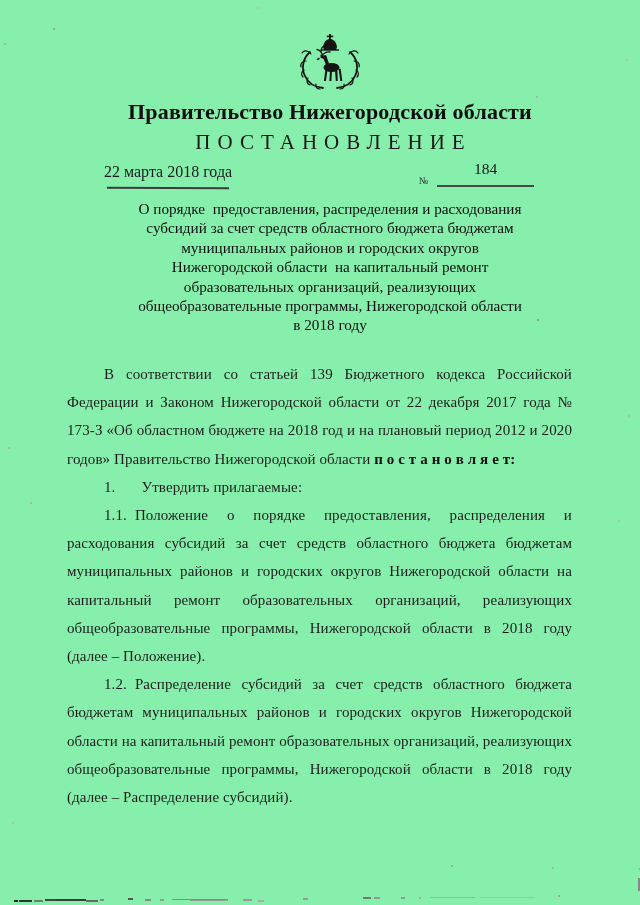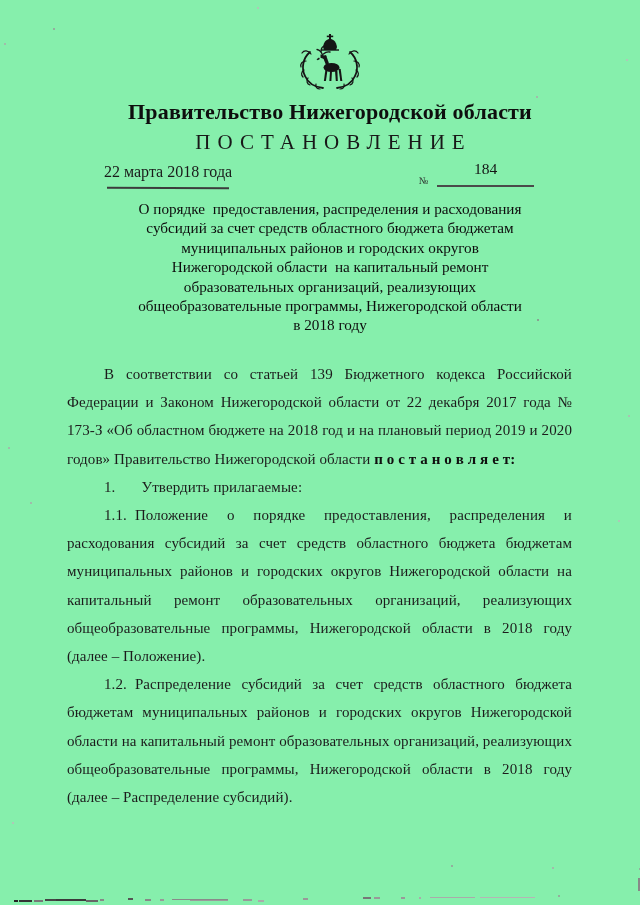--- a/index.html
+++ b/index.html
@@ -111,21 +111,21 @@
     <div>О порядке  предоставления, распределения и расходования</div>
     <div>субсидий за счет средств областного бюджета бюджетам</div>
     <div>муниципальных районов и городских округов</div>
     <div>Нижегородской области  на капитальный ремонт</div>
     <div>образовательных организаций, реализующих</div>
     <div>общеобразовательные программы, Нижегородской области</div>
     <div>в 2018 году</div>
   </div>
 
   <div class="abs body-text">
-    <p><span>В соответствии со статьей 139 Бюджетного кодекса Российской Федерации и Законом Нижегородской области от 22 декабря 2017 года № 173-З «Об областном бюджете на 2018 год и на плановый период 2019 и 2020 годов» Правительство Нижегородской области </span><span class="bold-spaced">п о с т а н о в л я е т:</span></p>
+    <p><span>В соответствии со статьей 139 Бюджетного кодекса Российской Федерации и Законом Нижегородской области от 22 декабря 2017 года № 173-З «Об областном бюджете на 2018 год и на плановый период 2012 и 2020 годов» Правительство Нижегородской области </span><span class="bold-spaced">п о с т а н о в л я е т:</span></p>
     <p><span class="pnum pnum-wide">1.</span><span>Утвердить прилагаемые:</span></p>
     <p><span class="pnum">1.1.</span><span>Положение о порядке предоставления, распределения и расходования субсидий за счет средств областного бюджета бюджетам муниципальных районов и городских округов Нижегородской области на капитальный ремонт образовательных организаций, реализующих общеобразовательные программы, Нижегородской области в 2018 году (далее – Положение).</span></p>
     <p><span class="pnum">1.2.</span><span>Распределение субсидий за счет средств областного бюджета бюджетам муниципальных районов и городских округов Нижегородской области на капитальный ремонт образовательных организаций, реализующих общеобразовательные программы, Нижегородской области в 2018 году (далее – Распределение субсидий).</span></p>
   </div>
 
   <div class="speck" style="left:53px;top:28px;background:#999;"></div>
   <div class="speck" style="left:4px;top:43px;background:#aaa;"></div>
   <div class="speck" style="left:257px;top:7px;background:#bbb;"></div>
   <div class="speck" style="left:536px;top:96px;background:#aaa;"></div>
   <div class="speck" style="left:626px;top:59px;background:#bbb;"></div>

